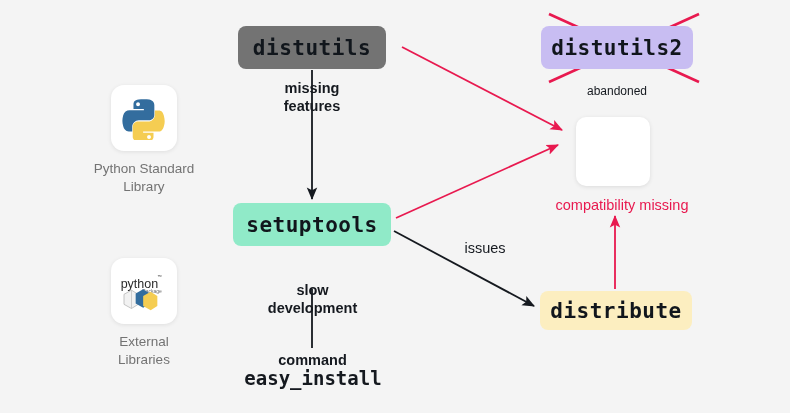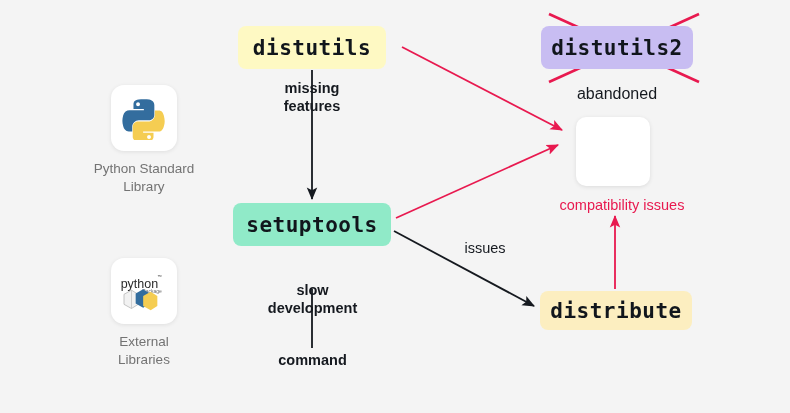--- a/index.html
+++ b/index.html
@@ -39,21 +39,21 @@
     font-size: 21px;
     letter-spacing: 0.5px;
     color: #11161c;
     display: flex;
     align-items: center;
     justify-content: center;
     white-space: nowrap;
   }
   #node-distutils {
     left: 238px; top: 26px; width: 148px; height: 43px;
-    background: #fef9c3;
+    background: #737373;
   }
   #node-distutils2 {
     left: 541px; top: 26px; width: 152px; height: 43px;
     background: #c8bdf2;
   }
   #node-setuptools {
     left: 233px; top: 203px; width: 158px; height: 43px;
     background: #90eac8;
   }
   #node-distribute {
@@ -78,21 +78,21 @@
     white-space: pre-line;
   }
   #cap-missing    { left: 247px; top: 79px;  width: 130px; }
   #cap-slow       { left: 240px; top: 250px; width: 145px; margin-top: 31px; }
   #cap-command    { left: 245px; top: 351px; width: 135px; }
   #cap-easyinst   {
     left: 218px; top: 367px; width: 190px;
     font-family: "DejaVu Sans Mono", "Liberation Mono", monospace;
     font-size: 19px; font-weight: 700; letter-spacing: 0px;
   }
-  #cap-abandoned  { left: 552px; top: 84px;  width: 130px; font-weight: 400; font-size: 16px; }
+  #cap-abandoned  { left: 552px; top: 84px;  width: 130px; font-weight: 400; font-size: 12px; }
   #cap-forked     { left: 432px; top: 239px; width: 106px; font-weight: 400; font-size: 14.5px; }
   #cap-compat     {
     left: 527px; top: 196px; width: 190px;
     color: #e8194f; font-weight: 400; font-size: 14.5px;
   }
 
   
   .icon-card {
     position: absolute;
     width: 66px;
@@ -162,26 +162,27 @@
   <div class="node" id="node-blank"></div>
 
   <div class="caption" id="cap-missing">missing
 features</div>
 
   <div class="caption" id="cap-slow">slow
 development</div>
 
   <div class="caption" id="cap-command">command</div>
 
+  <div class="caption" id="cap-easyinst">easy_install</div>
 
   <div class="caption" id="cap-abandoned">abandoned</div>
 
   <div class="caption" id="cap-forked">issues</div>
 
-  <div class="caption" id="cap-compat">compatibility issues</div>
+  <div class="caption" id="cap-compat">compatibility missing</div>
 
   <div class="icon-card" id="card-stdlib">
     <svg width="44" height="44" viewBox="0 0 100 100">
       <path d="M49.3 7.2c-4.1 0-8 .4-11.4 1-10 1.8-11.8 5.4-11.8 12.2v9h23.6v3H17.4c-6.9 0-12.9 4.1-14.8 12-2.2 9-2.3 14.6 0 24 1.7 7 5.7 12 12.6 12h8.1V69.6c0-7.8 6.8-14.7 14.8-14.7h23.6c6.6 0 11.8-5.4 11.8-12V20.4c0-6.4-5.4-11.2-11.8-12.3-4.1-.7-8.3-1-12.4-.9zM36.5 14.4c2.4 0 4.4 2 4.4 4.5s-2 4.5-4.4 4.5-4.4-2-4.4-4.5 2-4.5 4.4-4.5z" fill="#336d9e"></path>
       <path d="M74.6 32.4v10.9c0 8.1-6.9 14.9-14.8 14.9H36.2c-6.5 0-11.8 5.5-11.8 12v22.5c0 6.4 5.6 10.2 11.8 12 7.4 2.2 14.6 2.6 23.6 0 5.9-1.7 11.8-5.2 11.8-12v-9H48v-3h35.4c6.9 0 9.4-4.8 11.8-12 2.5-7.4 2.4-14.5 0-24-1.7-7-4.9-12-11.8-12h-8.8zM61.4 88.6c2.4 0 4.4 2 4.4 4.5s-2 4.5-4.4 4.5-4.4-2-4.4-4.5 2-4.5 4.4-4.5z" fill="#f5cd52"></path>
     </svg>
   </div>
   <div class="icon-label" id="label-stdlib">Python Standard
 Library</div>
 

